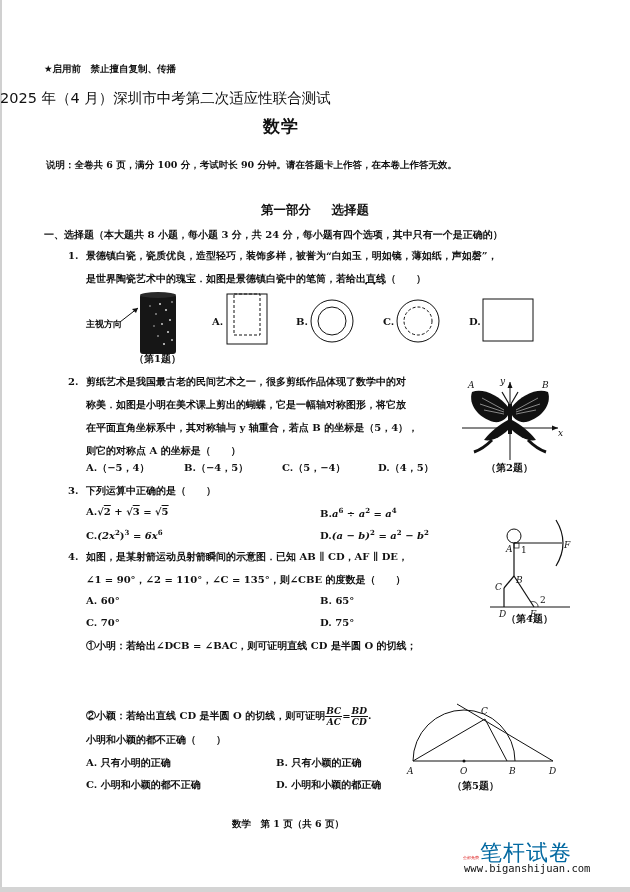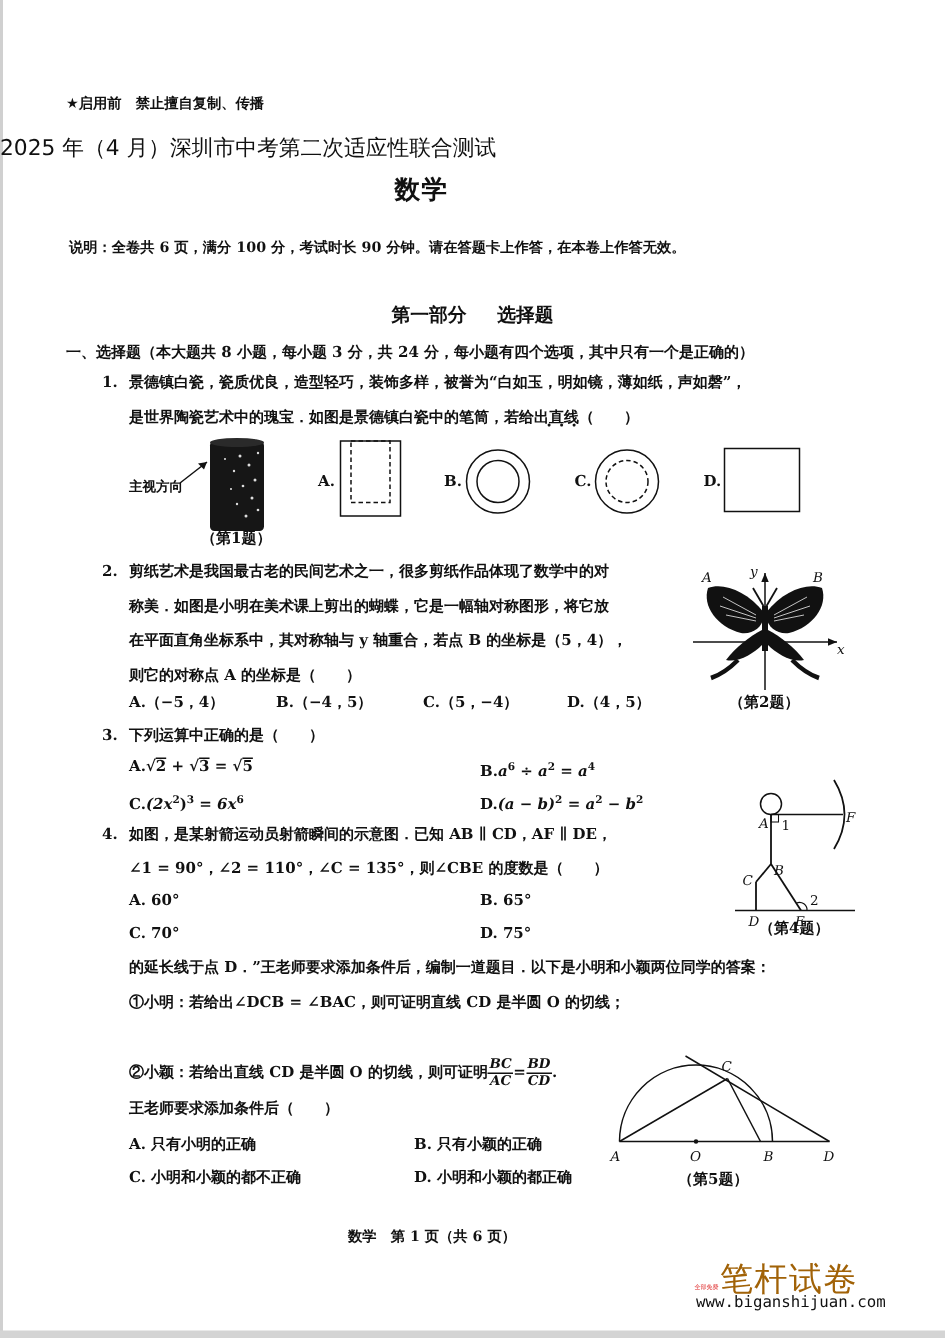--- a/index.html
+++ b/index.html
@@ -21,21 +21,21 @@
   .qnum { display: inline-block; width: 18px; }
   .opt { font-size: 10px; font-weight: bold; }
   .fig-caption { font-size: 10px; font-weight: bold; }
   .italic { font-style: italic; }
   .frac { display: inline-block; vertical-align: middle; text-align: center; font-style: italic; font-size: 9px; line-height: 10px; }
   .frac .num { display: block; border-bottom: 1px solid #111; padding: 0 1px; }
   .frac .den { display: block; padding: 0 1px; }
   sup { font-size: 7px; }
   .sqrt { text-decoration: overline; }
   .footer-page { left: 0; width: 576px; top: 818px; text-align: center; font-size: 9.5px; font-weight: bold; }
-  .wm-brand { left: 480px; top: 838px; font-size: 22px; font-family: Liberation Sans, sans-serif; color: #a16207; letter-spacing: 1px; }
+  .wm-brand { left: 480px; top: 838px; font-size: 22px; font-family: Liberation Sans, sans-serif; color: #0369a1; letter-spacing: 1px; }
   .wm-small { left: 463px; top: 855px; font-size: 4px; color: #d22; font-family: "DejaVu Sans", sans-serif; }
   .wm-url { left: 464px; top: 862px; font-size: 10.5px; font-family: "DejaVu Sans Mono", monospace; color: #111; }
   svg { position: absolute; overflow: visible; }
   .label-svg { font-family: "DejaVu Serif", serif; font-style: italic; font-size: 9px; fill: #111; }
 </style>
 </head>
 <body>
 
 <div class="page-edge-left"></div>
 <div class="page-edge-bottom"></div>
@@ -181,27 +181,26 @@
   <text x="74" y="18" class="label-svg">F</text>
   <text x="26" y="53" class="label-svg">B</text>
   <text x="5" y="60" class="label-svg">C</text>
   <text x="50" y="73" class="label-svg" style="font-style:normal">2</text>
   <text x="9" y="87" class="label-svg">D</text>
   <text x="40" y="87" class="label-svg">E</text>
 </svg>
 <div class="abs fig-caption" style="left:506px; top:612px;">（第4题）</div>
 
 <div class="abs q" style="left:68px; top:634px;">
-  <div style="padding-left:18px;">的延长线于点 D．”王老师要求添加条件后，编制一道题目．以下是小明和小颖两位同学的答案：</div>
   <div style="padding-left:18px;">①小明：若给出∠DCB = ∠BAC，则可证明直线 CD 是半圆 O 的切线；</div>
 </div>
 <div class="abs q" style="left:86px; top:704px;">
   <span>②小颖：若给出直线 CD 是半圆 O 的切线，则可证明</span><span class="frac"><span class="num">BC</span><span class="den">AC</span></span><span>=</span><span class="frac"><span class="num">BD</span><span class="den">CD</span></span><span>.</span>
 </div>
-<div class="abs q" style="left:86px; top:728px;">王老师要求添加条件后（　　）</div>
+<div class="abs q" style="left:86px; top:728px;">小明和小颖的都不正确（　　）</div>
 <div class="abs opt" style="left:86px; top:756px;">A. 只有小明的正确</div>
 <div class="abs opt" style="left:276px; top:756px;">B. 只有小颖的正确</div>
 <div class="abs opt" style="left:86px; top:778px;">C. 小明和小颖的都不正确</div>
 <div class="abs opt" style="left:276px; top:778px;">D. 小明和小颖的都正确</div>
 
 <svg style="left:405px; top:700px;" width="160" height="80">
   <path d="M8,61 A51,51 0 0 1 110,61" fill="none" stroke="#111" stroke-width="1"></path>
   <line x1="8" y1="61" x2="148" y2="61" stroke="#111" stroke-width="1"></line>
   <line x1="52" y1="4" x2="148" y2="61" stroke="#111" stroke-width="1"></line>
   <line x1="8" y1="61" x2="80" y2="19" stroke="#111" stroke-width="1"></line>

